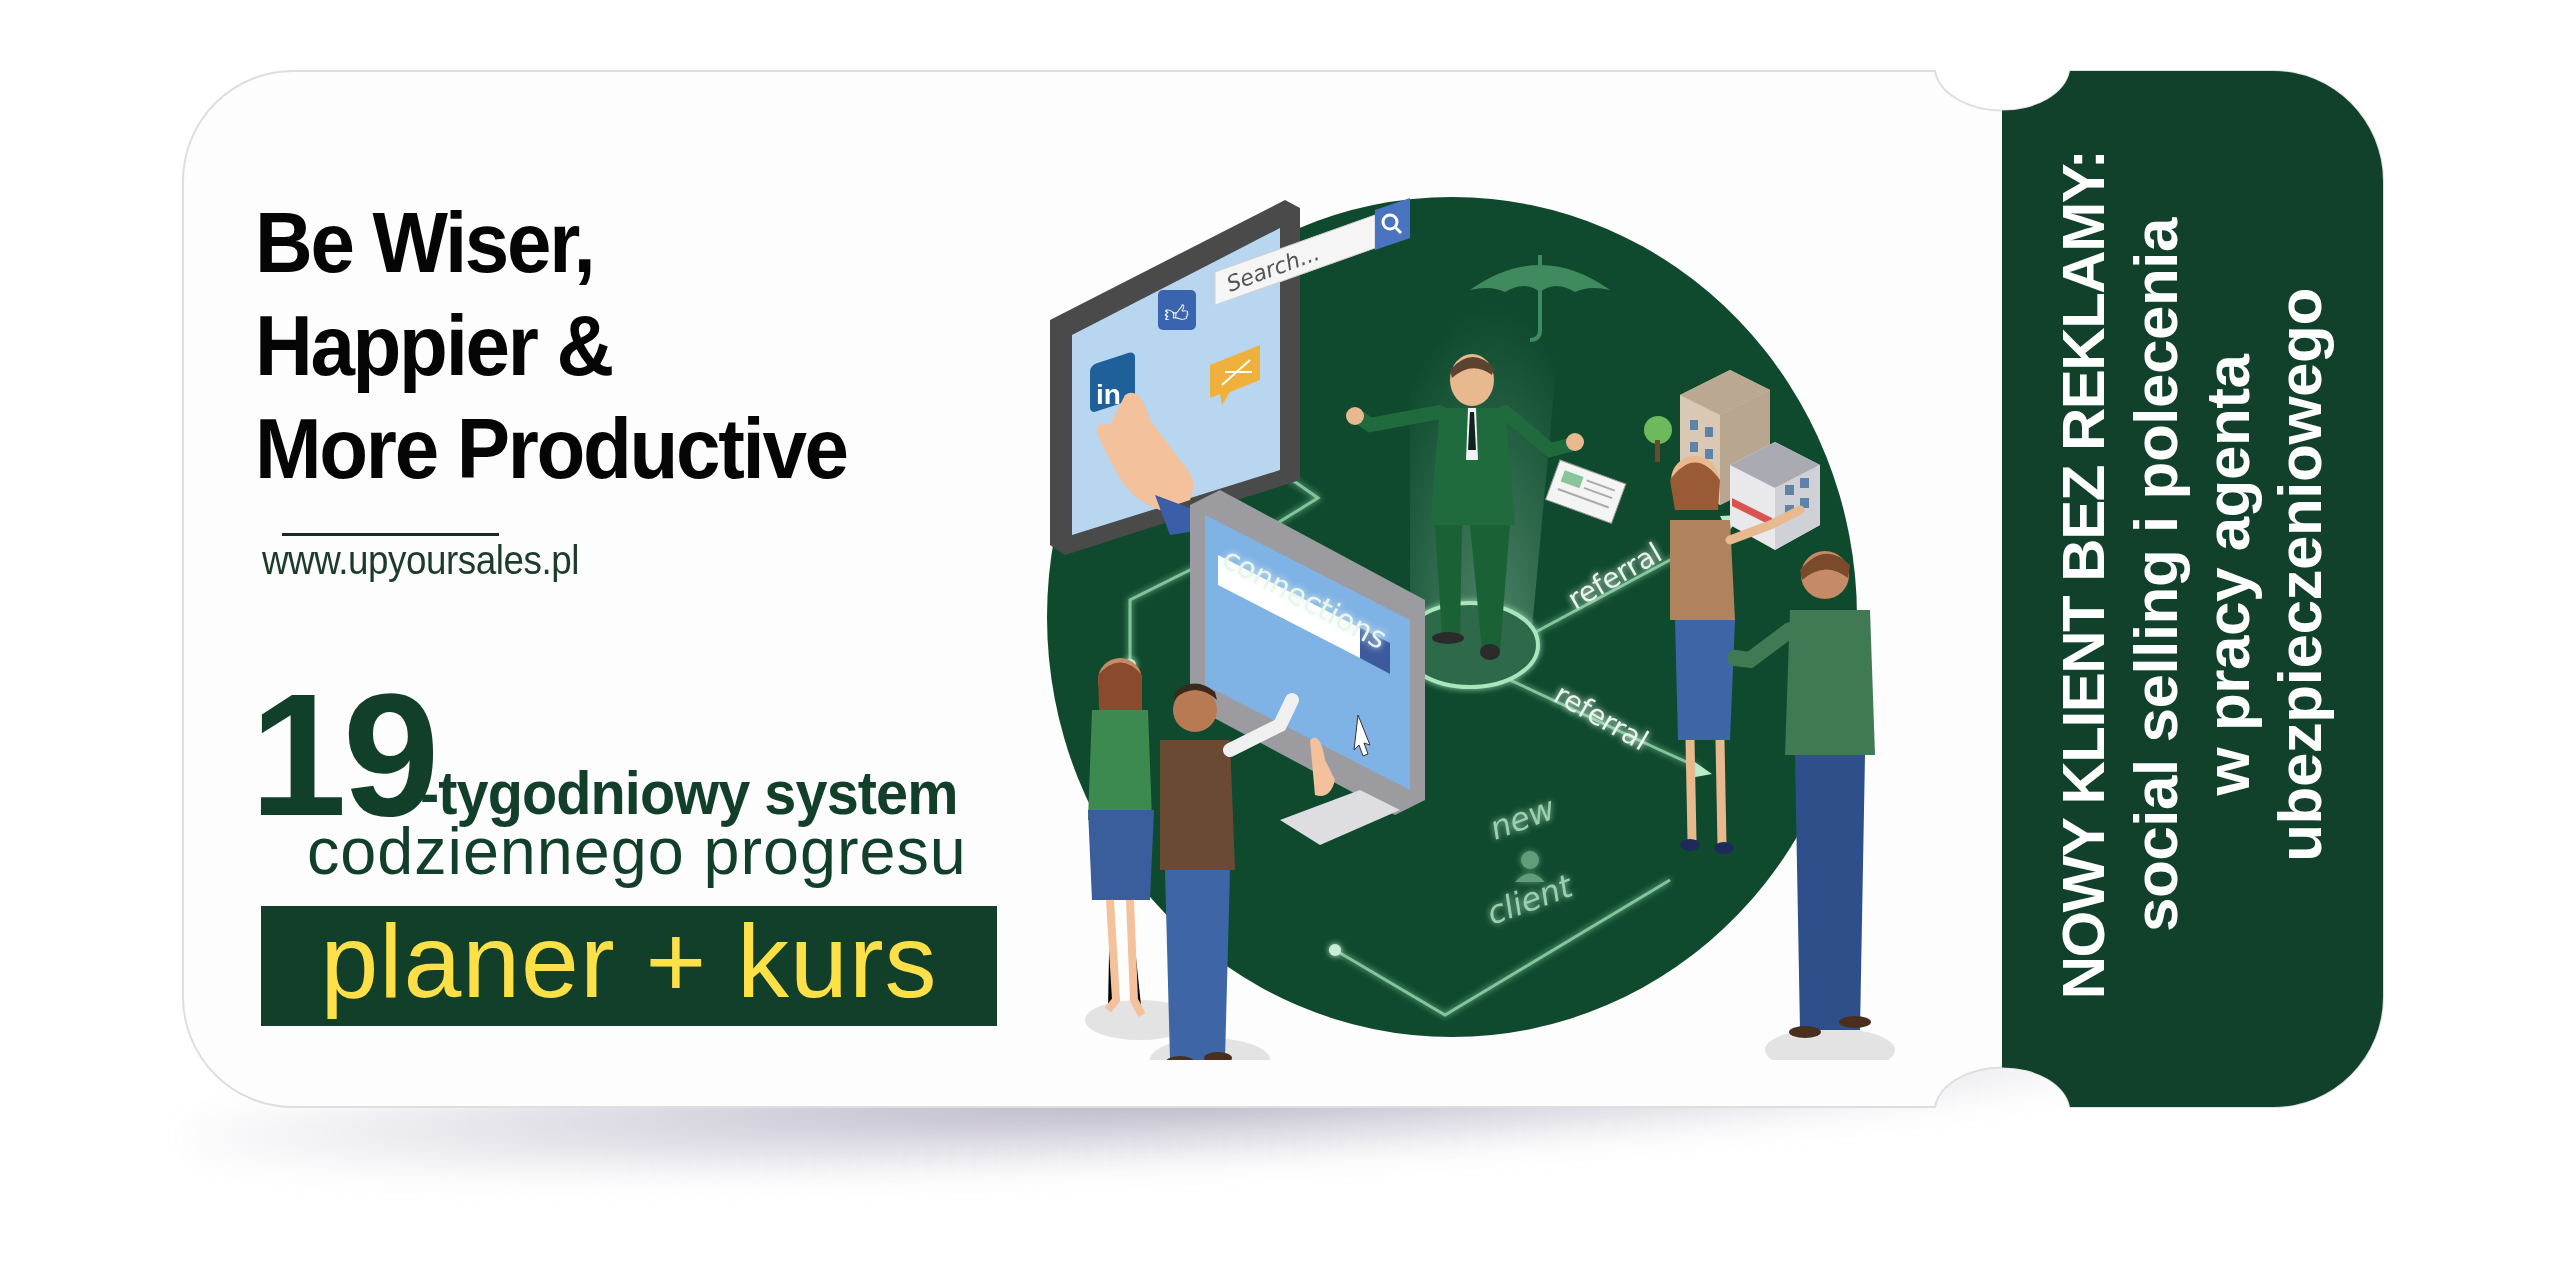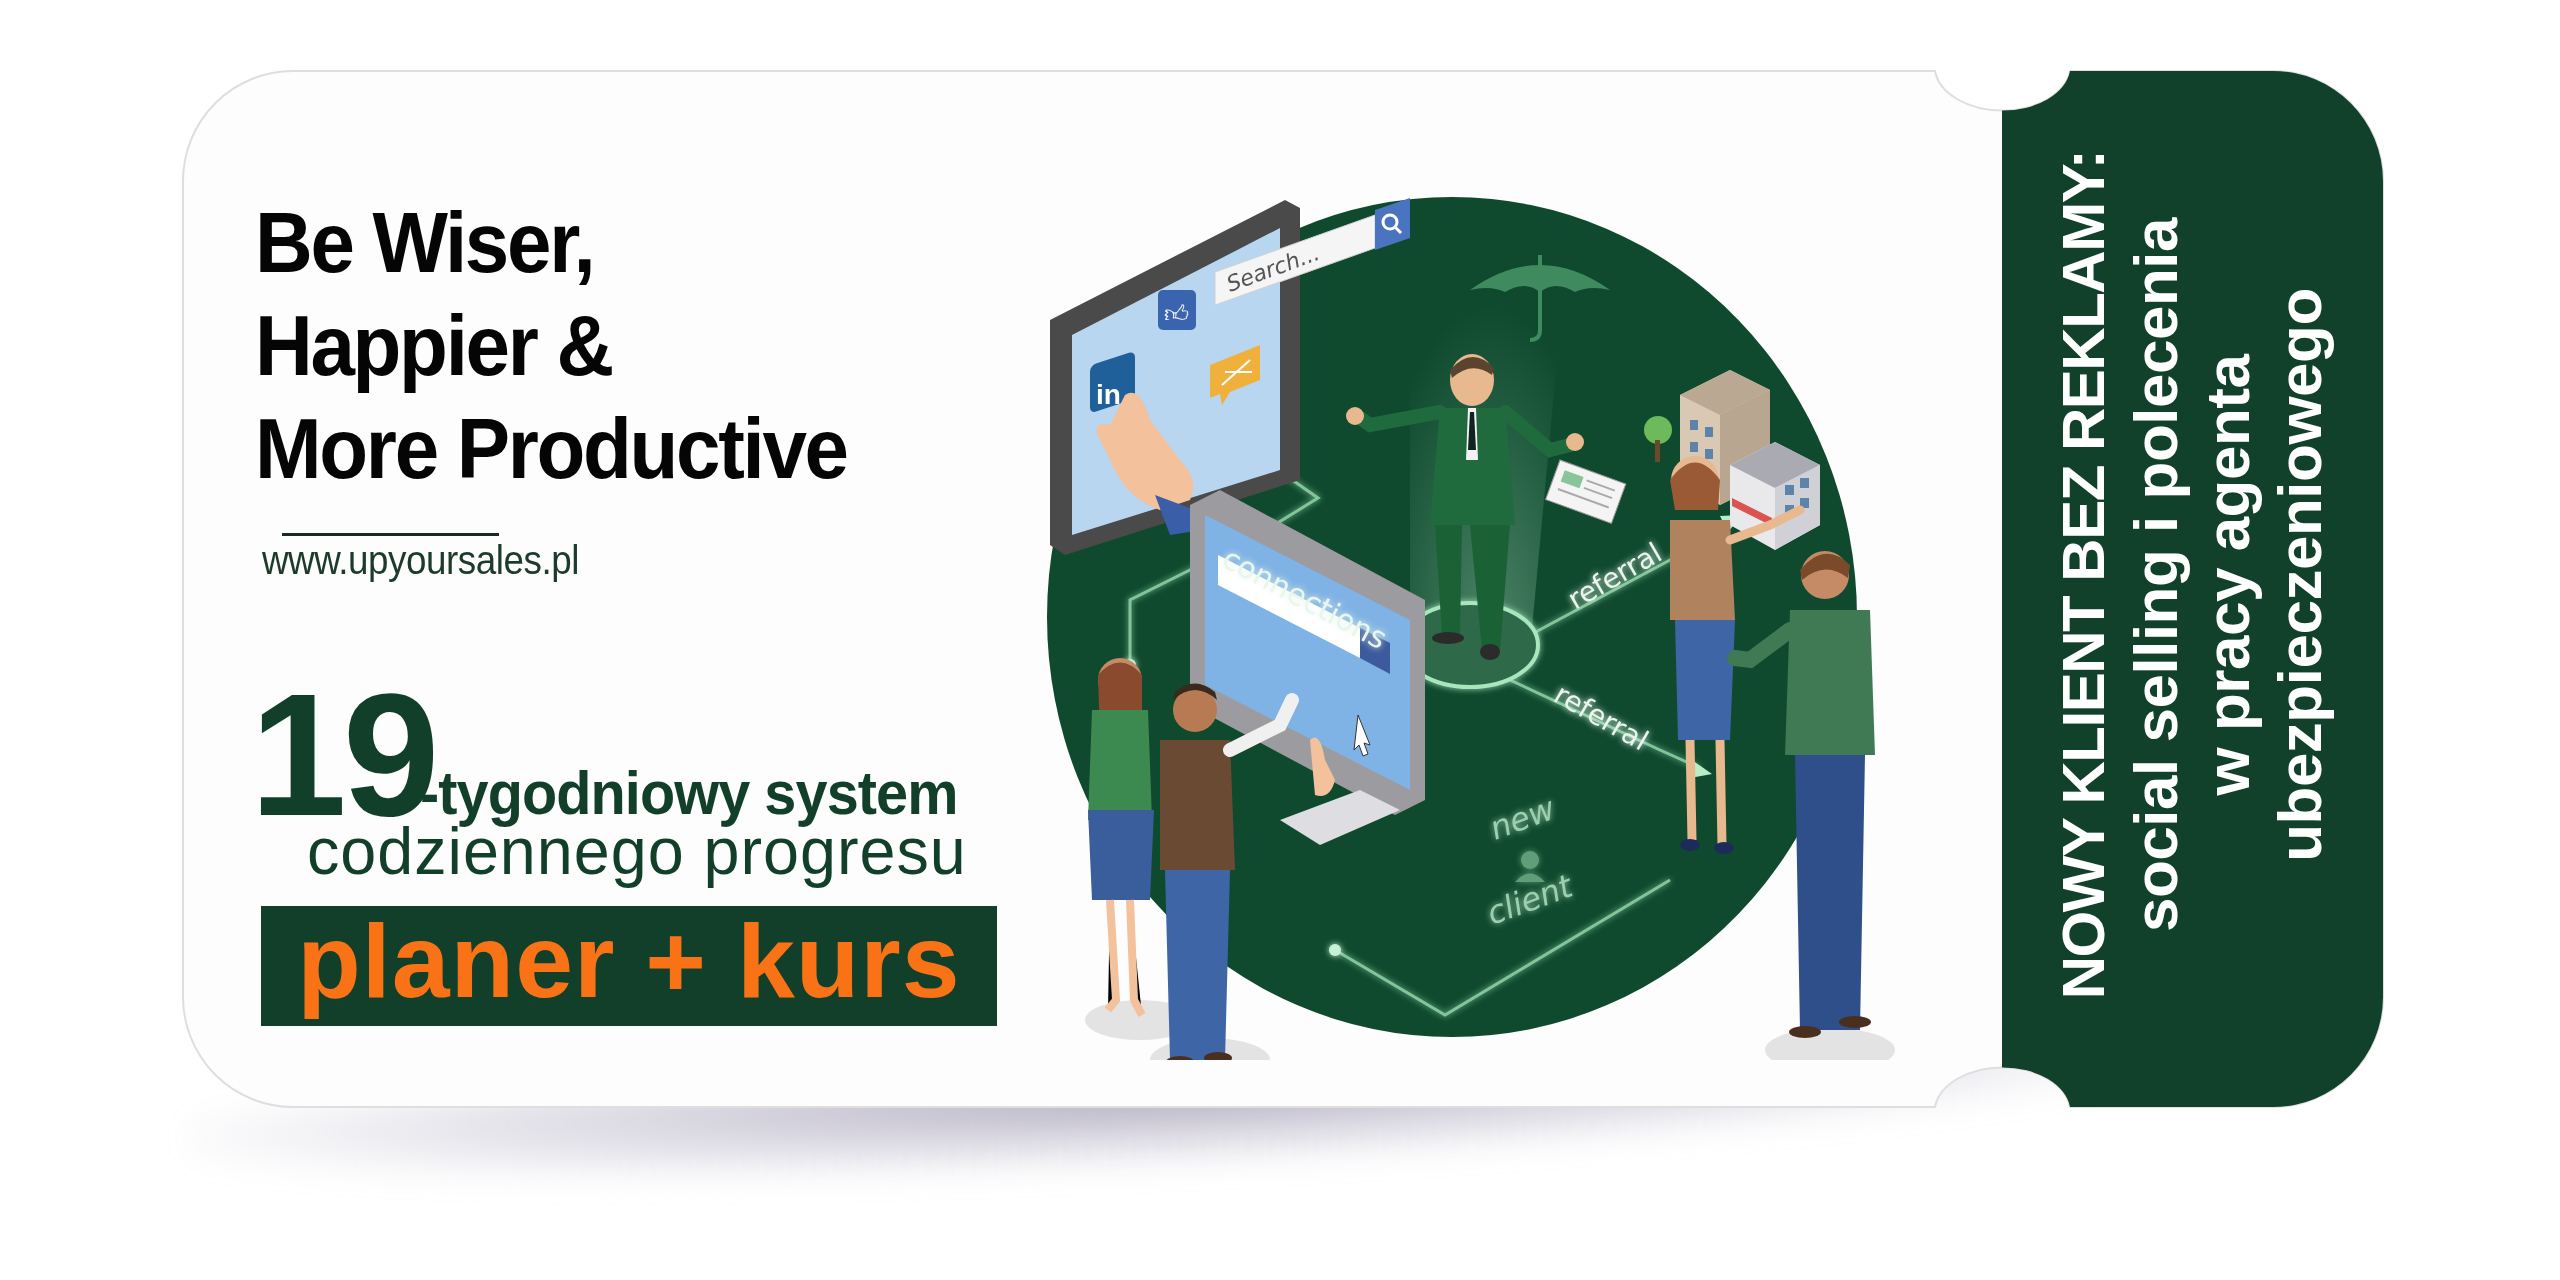--- a/index.html
+++ b/index.html
@@ -24,21 +24,21 @@
   }
   .divider { left: 282px; top: 533px; width: 217px; height: 3px; background: #1a2a22; }
   .url { left: 262px; top: 538px; font-size: 40px; color: #1c3b2b; letter-spacing: -0.5px; transform: scaleX(0.92); transform-origin: left top; }
   .big12 { left: 250px; top: 668px; font-size: 174px; font-weight: 700; color: #123f2a; line-height: 1; letter-spacing: -4px; }
   .tyg { left: 420px; top: 762px; font-size: 62px; font-weight: 700; color: #123f2a; line-height: 1; letter-spacing: -1px; transform: scaleX(0.93); transform-origin: left top;}
   .codz { left: 307px; top: 818px; font-size: 66px; color: #123f2a; line-height: 1; letter-spacing: 1px; transform: scaleX(0.98); transform-origin: left top; }
   .planer-box {
     left: 261px; top: 906px; width: 736px; height: 120px; background: #123f2a;
     display: flex; align-items: center; justify-content: center;
   }
-  .planer-box span { color: #f97316; font-size: 104px; font-weight: 700; letter-spacing: 1px; line-height: 1; margin-top: -10px; }
+  .planer-box span { color: #fde047; font-size: 104px; font-weight: 400; letter-spacing: 1px; line-height: 1; margin-top: -10px; }
   .side-text {
     position: absolute; left: 2192px; top: 575px; width: 0; height: 0;
   }
   .side-inner {
     position: absolute; transform: translate(-50%, -50%) rotate(-90deg);
     text-align: center; color: #ffffff; white-space: nowrap;
     width: 900px; left: 0; top: 0;
   }
   .side-line { display: block; line-height: 72px; font-size: 62px; letter-spacing: -0.5px; }
   .side-line.l1 { font-weight: 700; font-size: 60px; letter-spacing: -1.5px; }

